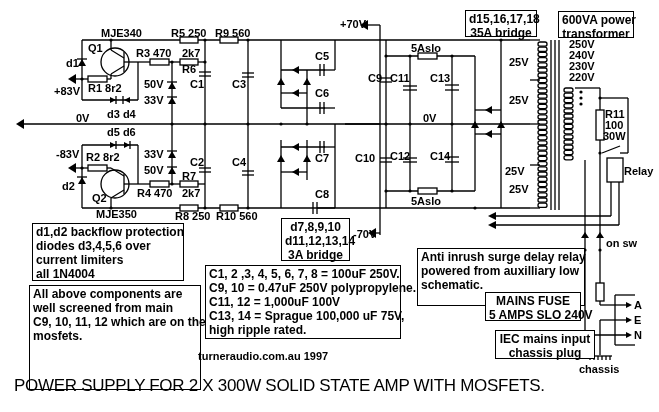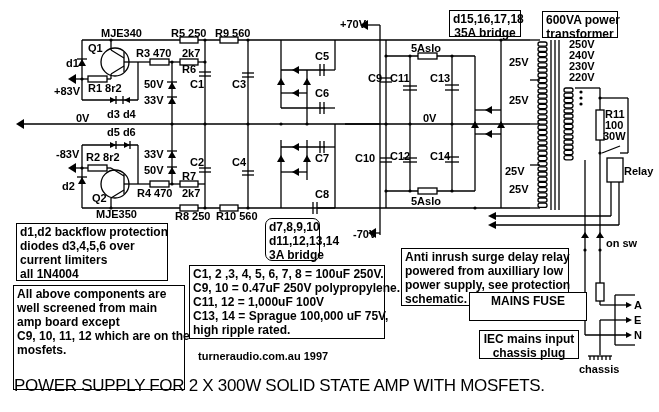--- a/index.html
+++ b/index.html
@@ -4,21 +4,21 @@
 <style>
   html, body { margin:0; padding:0; background:#ffffff; }
   body { width:659px; height:412px; position:relative; overflow:hidden;
          font-family:"Liberation Sans", "DejaVu Sans", sans-serif; }
   svg#sch { position:absolute; left:0; top:0; width:659px; height:412px; }
   svg text { font-family:"Liberation Sans", "DejaVu Sans", sans-serif; font-weight:bold; fill:#000; }
   .w { stroke:#000; stroke-width:1.3; fill:none; }
   .box { stroke:#000; stroke-width:1.3; fill:#fff; }
   .dot { fill:#000; }
   .note { position:absolute; border:1.3px solid #000; background:#fff; color:#000;
-          font-weight:bold; font-size:12px; line-height:14px; padding:1px 3px; box-sizing:border-box; }
+          font-weight:bold; font-size:12px; line-height:14px; padding:1px 3px; box-sizing:border-box;margin-left:16px; }
   .note div { white-space:nowrap; }
   .center { text-align:center; }
   .title { position:absolute; left:14px; top:376px; font-size:17px; font-weight:normal; white-space:nowrap; letter-spacing:-0.3px; }
   .credit { position:absolute; left:198px; top:350px; font-size:11px; font-weight:bold; white-space:nowrap; }
 </style>
 </head>
 <body>
 
 <svg id="sch" viewBox="0 0 659 412">
 
@@ -405,53 +405,52 @@
 </svg>
 
 <div class="note center" style="left:449px;top:10px;width:72px;height:27px;">
   <div>d15,16,17,18</div>
   <div>35A bridge</div>
 </div>
 <div class="note center" style="left:542px;top:11px;width:76px;height:27px;">
   <div>600VA power</div>
   <div>transformer</div>
 </div>
-<div class="note center" style="left:265px;top:218px;width:55px;height:43px;border-radius:7px;">
+<div class="note center" style="left:265px;top:218px;width:69px;height:43px;">
   <div>d7,8,9,10</div>
   <div>d11,12,13,14</div>
   <div>3A bridge</div>
 </div>
 <div class="note" style="left:16px;top:223px;width:152px;height:58px;">
   <div>d1,d2 backflow protection</div>
   <div>diodes d3,4,5,6 over</div>
   <div>current limiters</div>
   <div>all 1N4004</div>
 </div>
 <div class="note" style="left:13px;top:285px;width:172px;height:105px;">
   <div>All above components are</div>
   <div>well screened from main</div>
-  <div>amp board except</div>
   <div>C9, 10, 11, 12 which are on the</div>
   <div>mosfets.</div>
 </div>
 <div class="note" style="left:189px;top:265px;width:196px;height:74px;">
   <div>C1, 2 ,3, 4, 5, 6, 7, 8 = 100uF 250V.</div>
   <div>C9, 10 = 0.47uF 250V polypropylene.</div>
   <div>C11, 12 = 1,000uF  100V</div>
   <div>C13, 14 = Sprague 100,000 uF 75V,</div>
   <div>high ripple rated.</div>
 </div>
 <div class="note" style="left:401px;top:248px;width:168px;height:58px;">
   <div>Anti inrush surge delay relay</div>
   <div>powered from auxilliary low</div>
-  <div>power supply, see protection</div>
   <div>schematic.</div>
 </div>
-<div class="note center" style="left:469px;top:292px;width:118px;height:29px;">
+<div class="note center" style="left:469px;top:292px;width:96px;height:29px;">
   <div>MAINS FUSE</div>
+  <div>5 AMPS SLO  240V</div>
 </div>
 <div class="note center" style="left:479px;top:330px;width:100px;height:29px;">
   <div>IEC mains input</div>
   <div>chassis plug</div>
 </div>
 
 <div class="credit">turneraudio.com.au  1997</div>
 <div class="title">POWER SUPPLY FOR 2 X 300W SOLID STATE AMP WITH MOSFETS.</div>
 
 </body></html>

